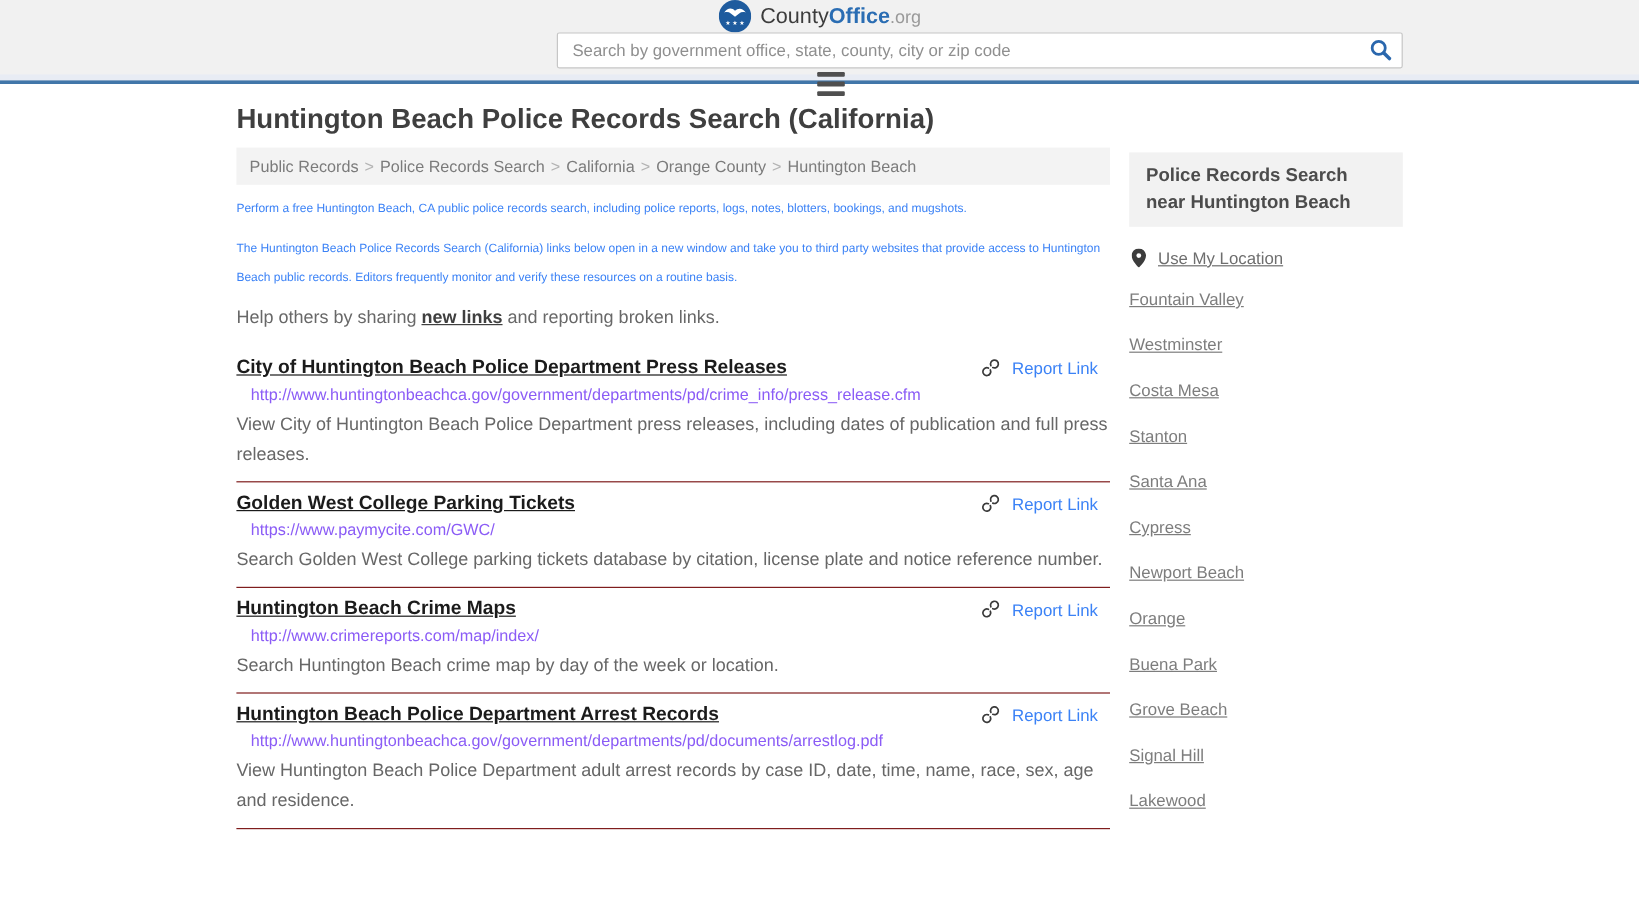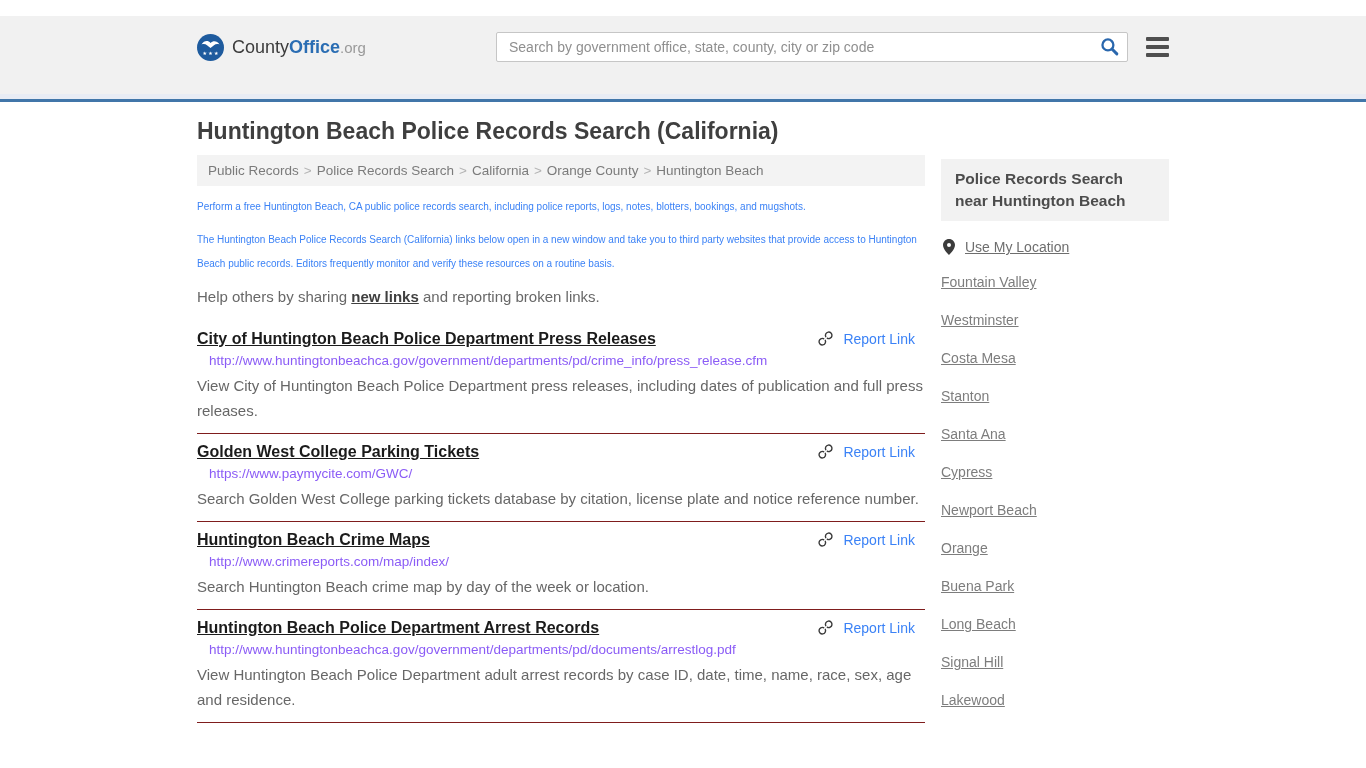--- a/index.html
+++ b/index.html
@@ -2,26 +2,26 @@
 <html><head>
 <meta charset="utf-8">
 <style>
   * { margin:0; padding:0; box-sizing:border-box; }
   html,body { width:1366px; height:768px; overflow:hidden; background:#fff;
               font-family:"Liberation Sans", sans-serif; }
   a { cursor:pointer; }
 
   
   .header { background:#f1f1f1; }
-  .header-inner { width:972px; margin:16px auto; height:62px; display:flex; align-items:center; }
+  .header-inner { width:972px; margin:0 auto; height:62px; display:flex; align-items:center;flex-direction:column; }
   .logo { display:flex; align-items:center; gap:8px; cursor:pointer; }
   .logo-county { font-size:18px; color:#3c3c3c; }
   .logo-office { font-size:18px; color:#2a6db3; font-weight:700; }
   .logo-org { font-size:15px; color:#999; }
-  .search-wrap { margin-left:auto; position:relative; width:632px; }
+  .search-wrap { margin-left:auto; position:relative; width:705px; }
   .search-input { width:100%; height:30px; border:1px solid #c6c6c6; border-radius:2px;
                   background:#fff; padding:0 38px 0 12px; font-size:14px; color:#555;
                   font-family:"Liberation Sans", sans-serif; }
   .search-input::placeholder { color:#8f8f8f; }
   .search-btn { position:absolute; right:8px; top:4px; background:none; border:none; cursor:pointer; }
   .hamburger { margin-left:18px; display:flex; flex-direction:column; gap:4px; cursor:pointer; padding:3px 0; }
   .hamburger span { display:block; width:23px; height:4px; background:#4f4f4f; border-radius:1px; }
   .accent-strip { height:5px; background:#e8ecf4; }
   .accent-line { height:3px; background:#4176a9; }
 
@@ -192,19 +192,19 @@
     <ul class="city-list">
       <li><a>Fountain Valley</a></li>
       <li><a>Westminster</a></li>
       <li><a>Costa Mesa</a></li>
       <li><a>Stanton</a></li>
       <li><a>Santa Ana</a></li>
       <li><a>Cypress</a></li>
       <li><a>Newport Beach</a></li>
       <li><a>Orange</a></li>
       <li><a>Buena Park</a></li>
-      <li><a>Long Beach</a></li>
+      <li><a>Grove Beach</a></li>
       <li><a>Signal Hill</a></li>
       <li><a>Lakewood</a></li>
       <li></li>
     </ul>
   </div>
 </div>
 
 </body></html>

